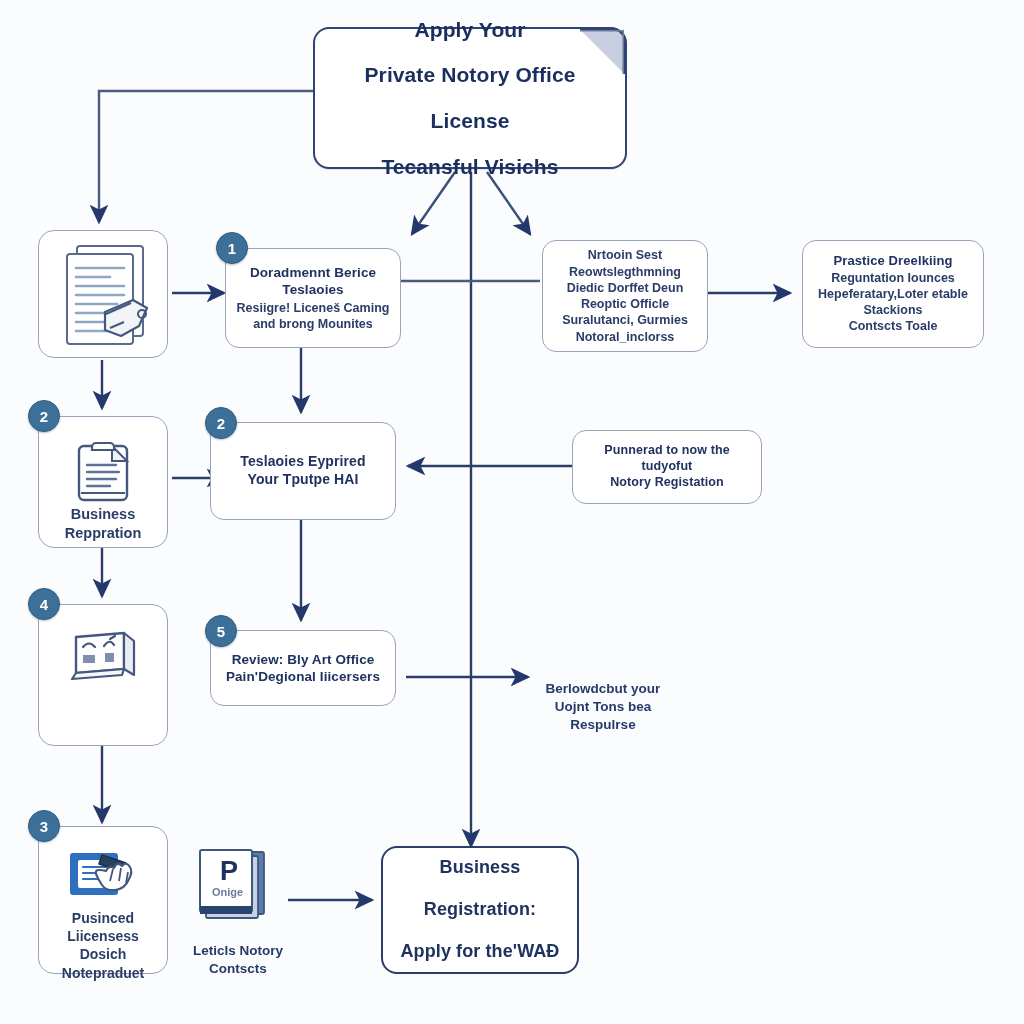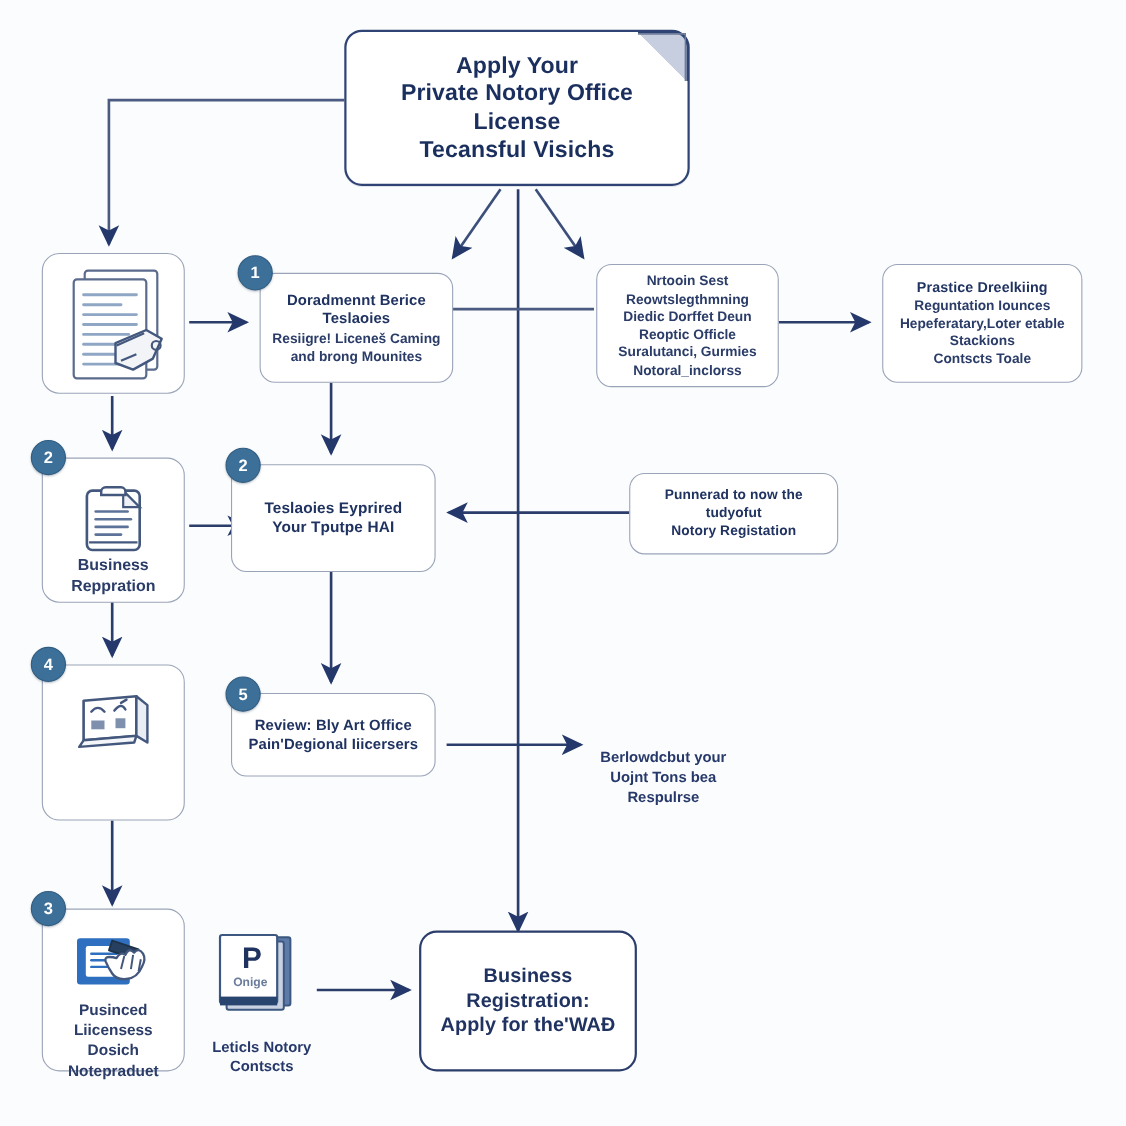--- a/index.html
+++ b/index.html
@@ -18,21 +18,21 @@
     box-sizing:border-box;
     border:1.6px solid #8b96ab;
     border-radius:14px;
     background:#ffffff;
     display:flex;flex-direction:column;
     align-items:center;justify-content:center;
     text-align:center;
     color:#1f3260;
   }
   .node.soft{border-color:#9aa4b8;}
-  .node.strong{border:2.2px solid #2b3d6b;border-radius:16px;}
+  .node.strong{border:2.2px solid #2b3d6b;border-radius:16px;gap:20px;}
 
   .ttl{font-weight:bold;line-height:1.22;letter-spacing:.1px;}
   .sub{font-weight:bold;line-height:1.26;letter-spacing:.1px;}
   .lite{font-weight:bold;line-height:1.3;color:#2a3c67;}
 
   
   #title-card{
     left:313px;top:27px;width:314px;height:142px;
     border:2.4px solid #2f4474;border-radius:16px;
     padding:0 16px;
@@ -164,21 +164,21 @@
         <path d="M58 70 L86 58 L100 66 L92 84 L74 94 L58 88 Z" fill="#f2f4f8" stroke="#44587e" stroke-width="2.2" stroke-linejoin="round"></path>
         <path d="M59 72 L84 61" stroke="#44587e" stroke-width="2"></path>
         <path d="M63 86 L77 80" stroke="#44587e" stroke-width="2"></path>
         <circle cx="95" cy="72" r="4" fill="none" stroke="#44587e" stroke-width="2"></circle>
       </svg>
     </div>
   </div>
 
   <div class="badge" style="left:216px;top:232px;">1</div>
 
-  <div class="node soft" style="left:236px;top:248px;width:176px;height:100px;padding:0 9px;">
+  <div class="node soft" style="left:225px;top:248px;width:176px;height:100px;padding:0 9px;">
     <div class="sub" style="font-size:13.5px;">Doradmennt Berice</div>
     <div class="sub" style="font-size:13.5px;">Teslaoies</div>
     <div class="lite" style="font-size:12.5px;margin-top:2px;">Resiigre! Liceneš Caming</div>
     <div class="lite" style="font-size:12.5px;">and brong Mounites</div>
   </div>
 
   <div class="node soft" style="left:542px;top:240px;width:166px;height:112px;padding:0 6px;">
     <div class="lite" style="font-size:12.5px;">Nrtooin Sest</div>
     <div class="lite" style="font-size:12.5px;">Reowtslegthmning</div>
     <div class="lite" style="font-size:12.5px;">Diedic Dorffet Deun</div>

